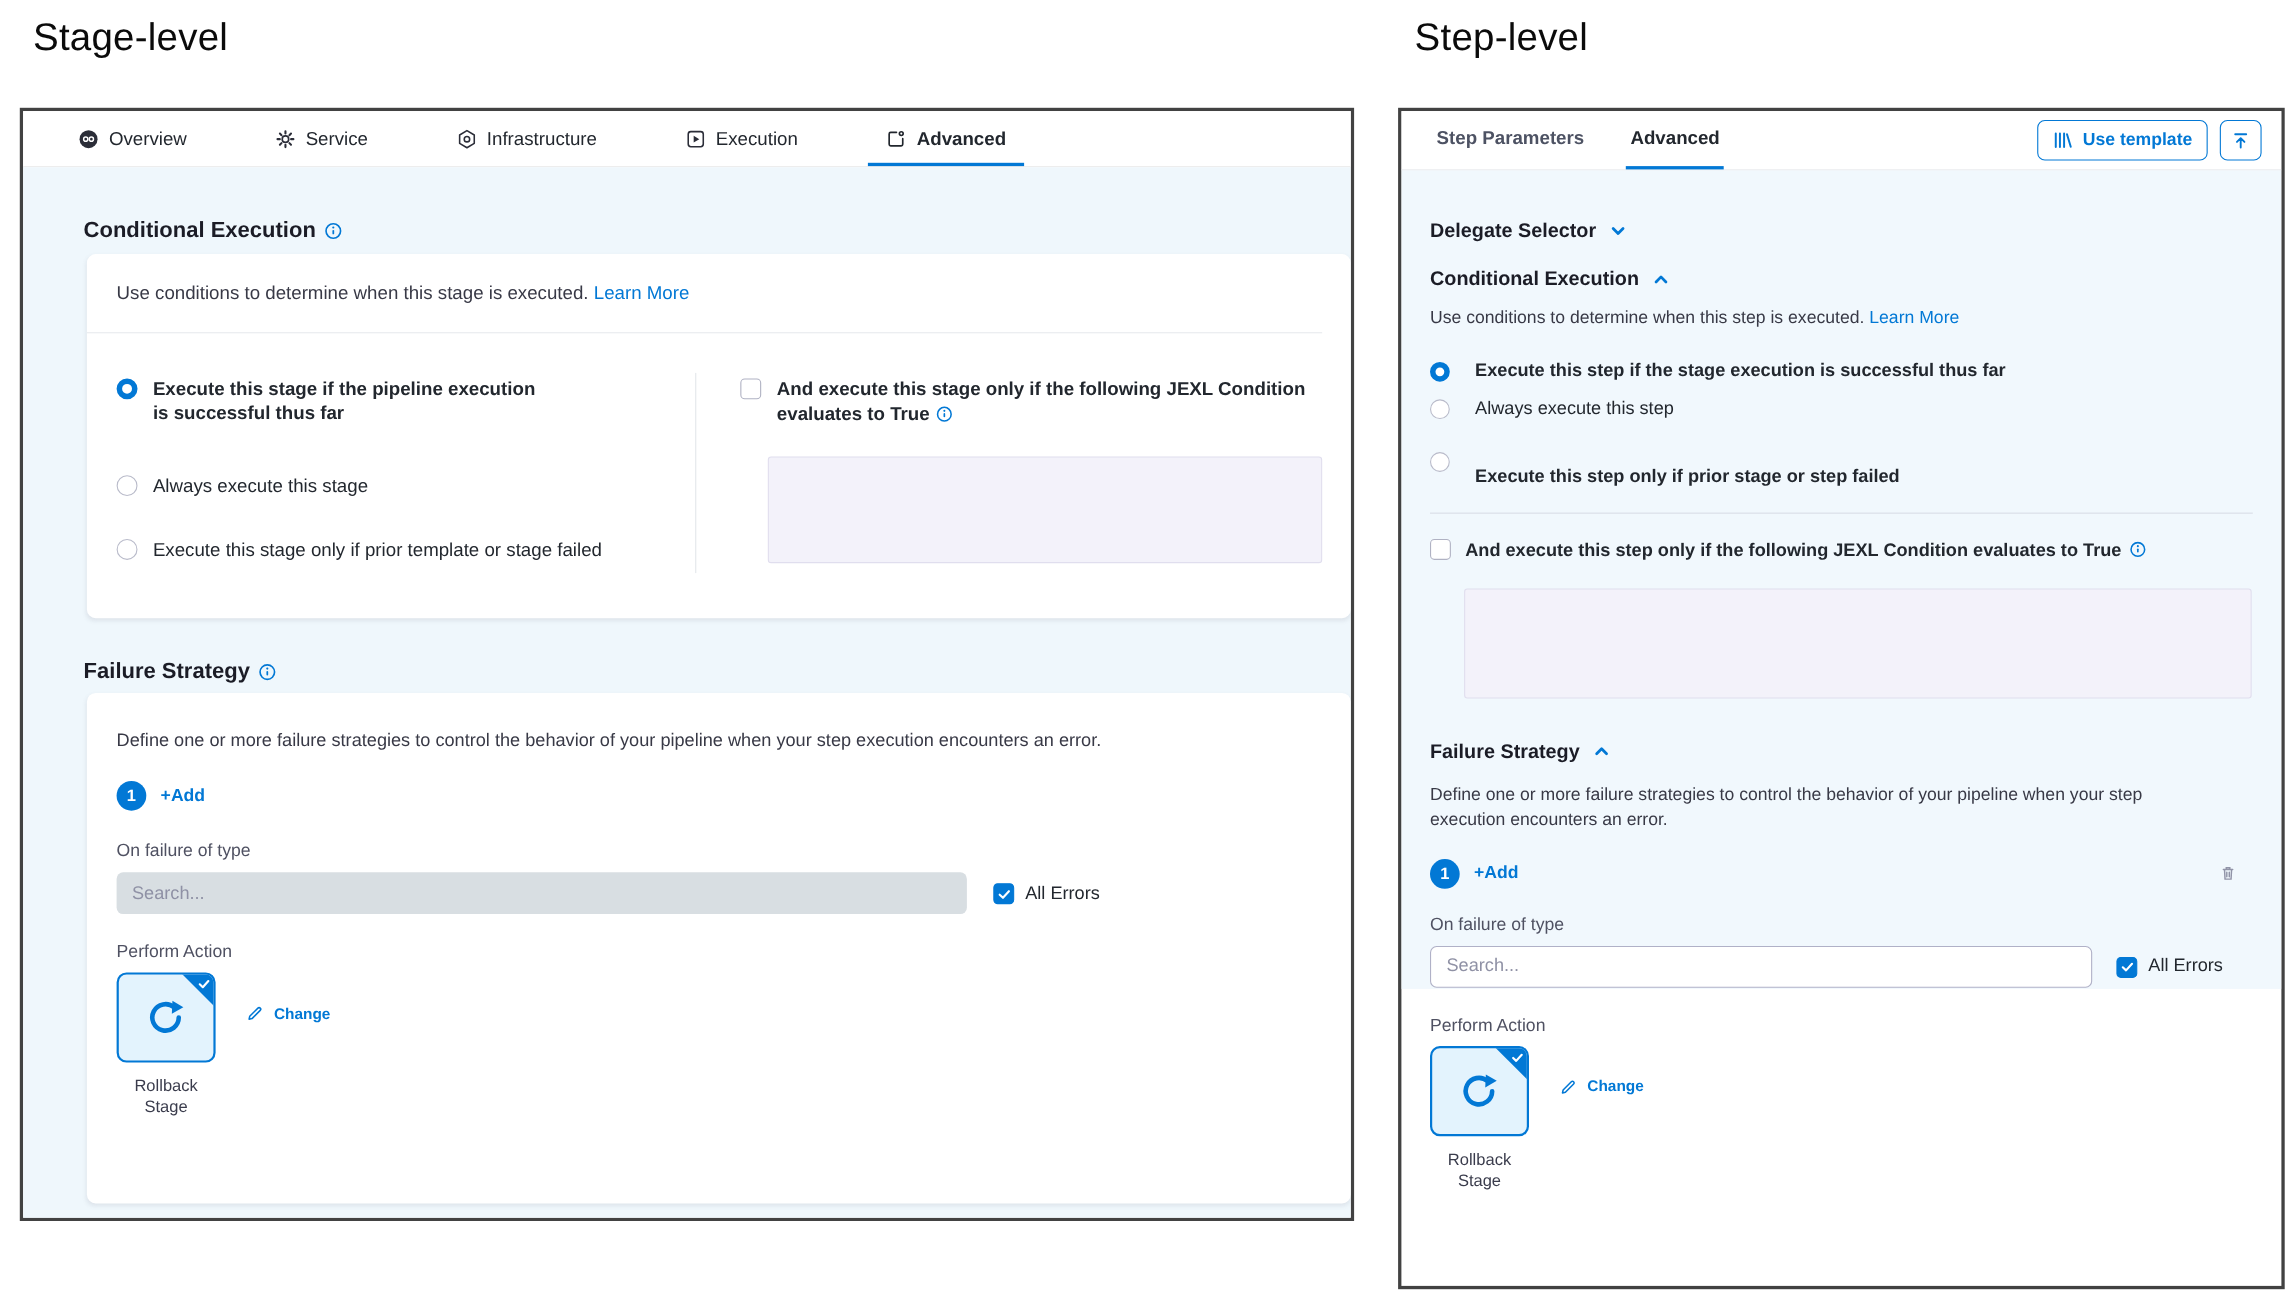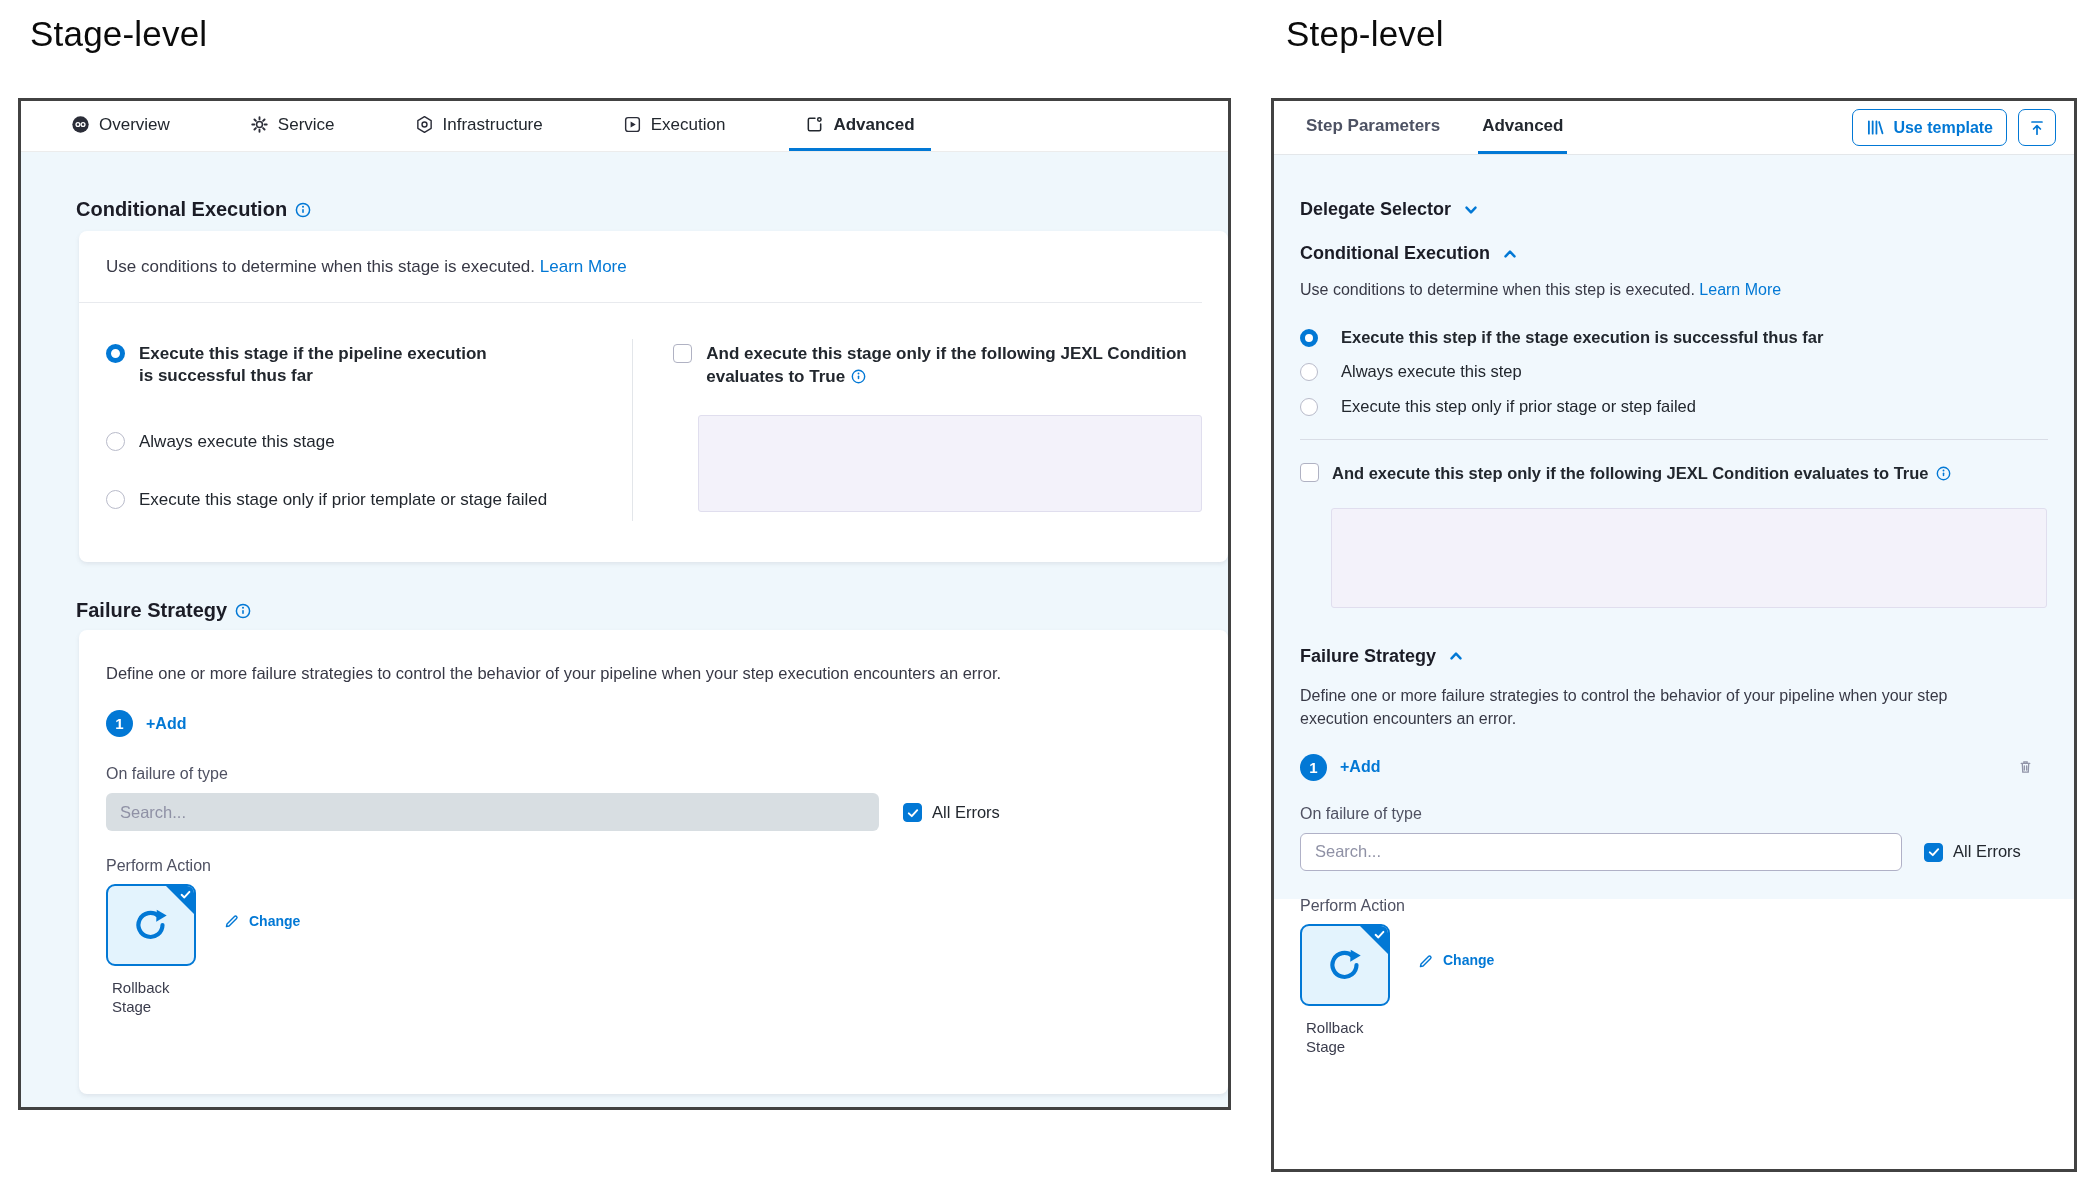--- a/index.html
+++ b/index.html
@@ -13,22 +13,22 @@
   #step-title  { left:1286px; top:14px; }
 
   
   .panel { position:absolute; background:#fff; border:3px solid #424242; overflow:hidden; }
   #stage-panel { left:18px;  top:98px; width:1213px; height:1012px; }
   #step-panel  { left:1271px; top:98px; width:806px;  height:1074px; }
 
   
   .tabbar { height:51px; background:#fff; border-bottom:1px solid #ececec;
             display:flex; align-items:stretch; padding-left:34px; gap:48px; }
-  .tab { display:flex; align-items:center; gap:9px; padding:0 16px; font-size:17px;
-         color:#22272e; border-bottom:3px solid transparent; cursor:pointer; }
+  .tab { display:flex; align-items:flex-start; gap:9px; padding:0 16px; font-size:17px;
+         color:#22272e; border-bottom:3px solid transparent; cursor:pointer;margin-top:16px; }
   .tab.active { font-weight:700; border-bottom-color:#0278d5; }
   .tab svg { flex:0 0 auto; }
 
   .stage-content { height:958px; background:#eff7fc; padding:46px 0 0 0; }
 
   .section-h { display:flex; align-items:center; gap:8px; margin-left:55px; }
   .section-h .ht { font-size:20px; font-weight:700; color:#1b1c26; }
 
   .card { background:#fff; border-radius:8px; margin-left:58px;
           box-shadow:0 2px 4px rgba(96,97,112,.12); }
@@ -86,21 +86,21 @@
 
   .perform-label { margin-top:26px; }
   .tile-row { display:flex; align-items:flex-start; gap:28px; margin-top:9px; }
   .tile-wrap { display:flex; flex-direction:column; align-items:center; }
   .action-tile { position:relative; width:90px; height:82px; background:#e3f3fd;
                  border:2px solid #0278d5; border-radius:9px; display:flex;
                  align-items:center; justify-content:center; cursor:pointer; overflow:hidden; }
   .corner { position:absolute; top:-1px; right:-1px; width:0; height:0;
             border-top:30px solid #0278d5; border-left:30px solid transparent; }
   .corner-check { position:absolute; top:2px; right:2px; }
-  .tile-name { margin-top:13px; width:78px; text-align:left; font-size:15px;
+  .tile-name { margin-top:13px; width:78px; text-align:center; font-size:15px;
                font-weight:500; color:#3a3c4c; line-height:1.25; }
   .change-link { display:flex; align-items:center; gap:8px; margin-top:28px; cursor:pointer; }
   .change-link span { font-size:14px; font-weight:700; color:#0278d5; }
 
   
   .step-header { height:54px; background:#fff; border-bottom:1px solid #e4e7ea;
                  display:flex; align-items:stretch; padding:0 18px 0 28px; }
   .step-tab { display:flex; align-items:center; font-size:17px; font-weight:700;
               border-bottom:3px solid transparent; padding:0 4px; cursor:pointer; }
   .step-tab.inactive { color:#4d5263; margin-right:34px; }
@@ -347,21 +347,21 @@
       <div class="step-opt">
         <span class="radio selected"></span>
         <span class="opt-label strong">Execute this step if the stage execution is successful thus far</span>
       </div>
       <div class="step-opt">
         <span class="radio"></span>
         <span class="opt-label" style="font-weight:400;">Always execute this step</span>
       </div>
       <div class="step-opt">
         <span class="radio"></span>
-        <span class="opt-label" style="font-weight:400;">Execute this step only if prior stage or step failed</span>
+        <span class="opt-label" style="font-weight:700;margin-top:27px;">Execute this step only if prior stage or step failed</span>
       </div>
     </div>
 
     <div class="divider"></div>
 
     <div class="step-jexl-row">
       <span class="cb"></span>
       <span class="jexl-label"><span>And execute this step only if the following JEXL Condition evaluates to True</span><span class="info-icn" style="margin-left:7px;vertical-align:-2px;">
             <svg width="15" height="15" viewBox="0 0 16 16">
               <circle cx="8" cy="8" r="6.6" fill="none" stroke="#0278d5" stroke-width="1.5"></circle>

